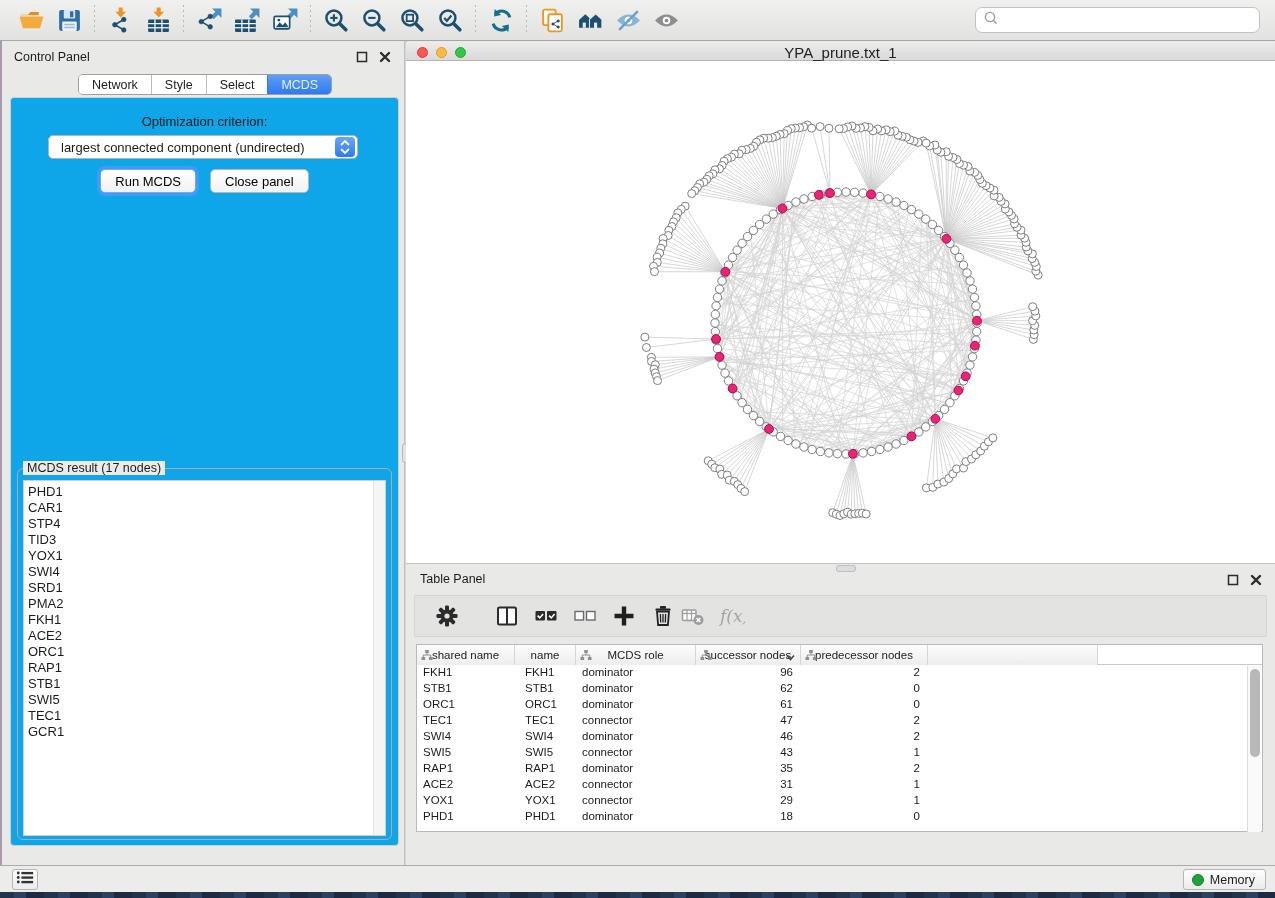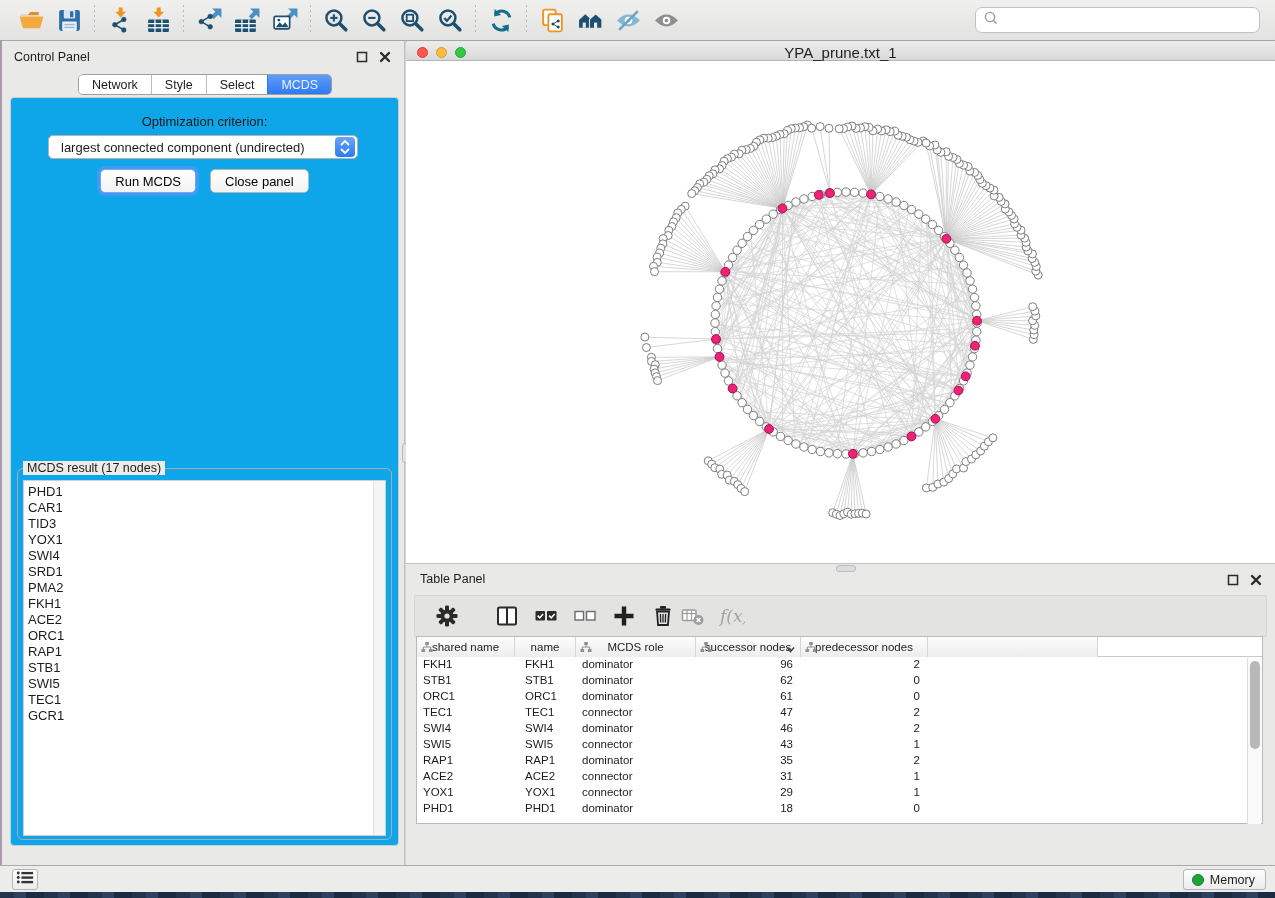--- a/index.html
+++ b/index.html
@@ -71,21 +71,21 @@
   
   .table-panel { position:absolute; left:406px; top:563px; width:869px; height:302px; background:#e9e9e8; border-top:1px solid #c4c4c4; }
   .h-handle { position:absolute; left:430px; top:1px; width:20px; height:7px; background:#dcdcdc; border:1px solid #bdbdbd; border-radius:3px; }
   .tp-header { position:relative; height:28px; }
   .tp-title { position:absolute; left:14px; top:8px; font-size:12.5px; }
   .tp-toolbar { position:absolute; left:8px; top:31px; width:853px; height:42px; background:#e3e3e2;
     border:1px solid #d4d4d3; border-radius:2px; display:flex; align-items:center; padding-left:17px; }
   .tp-btn { width:30px; height:30px; display:flex; align-items:center; justify-content:center; cursor:pointer; }
   .tp-btn.gap-lg { margin-left:30px; }
   .tp-btn.gap-md { margin-left:9px; }
-  .table-wrap { position:absolute; left:10px; top:72px; width:847px; height:188px; background:#fff; border:1px solid #b9b9b9; }
+  .table-wrap { position:absolute; left:10px; top:80px; width:847px; height:188px; background:#fff; border:1px solid #b9b9b9; }
   .thead { position:relative; height:20px; border-bottom:1px solid #c9c9c9; display:flex; }
   .th { position:relative; height:20px; background:linear-gradient(#fdfdfd,#ededed); border-right:1px solid #d6d6d6;
     display:flex; align-items:center; justify-content:center; font-size:11.5px; color:#222; cursor:pointer; }
   .th .col-icon { position:absolute; left:4px; top:4px; }
   .th .sort-chevron { position:absolute; right:5px; top:6px; }
   .tbody { position:relative; }
   .trow { display:flex; height:16px; font-size:11.5px; cursor:default; }
   .td { padding-top:1px; white-space:nowrap; overflow:hidden; }
   .td.num { text-align:right; }
   .tscroll { position:absolute; right:1px; top:21px; width:14px; height:166px; background:#fafafa; border-left:1px solid #dcdcdc; }
@@ -313,20 +313,21 @@
       <div class="btn-row">
         <button class="push-btn focus-ring">Run MCDS</button>
         <button class="push-btn">Close panel</button>
       </div>
       <div class="groupbox">
         <span class="gb-title">MCDS result (17 nodes)</span>
         <div class="mcds-list">
           <div class="items" id="mcds-items">
               <div>PHD1</div>
               <div>CAR1</div>
+              <div>STP4</div>
               <div>TID3</div>
               <div>YOX1</div>
               <div>SWI4</div>
               <div>SRD1</div>
               <div>PMA2</div>
               <div>FKH1</div>
               <div>ACE2</div>
               <div>ORC1</div>
               <div>RAP1</div>
               <div>STB1</div>

